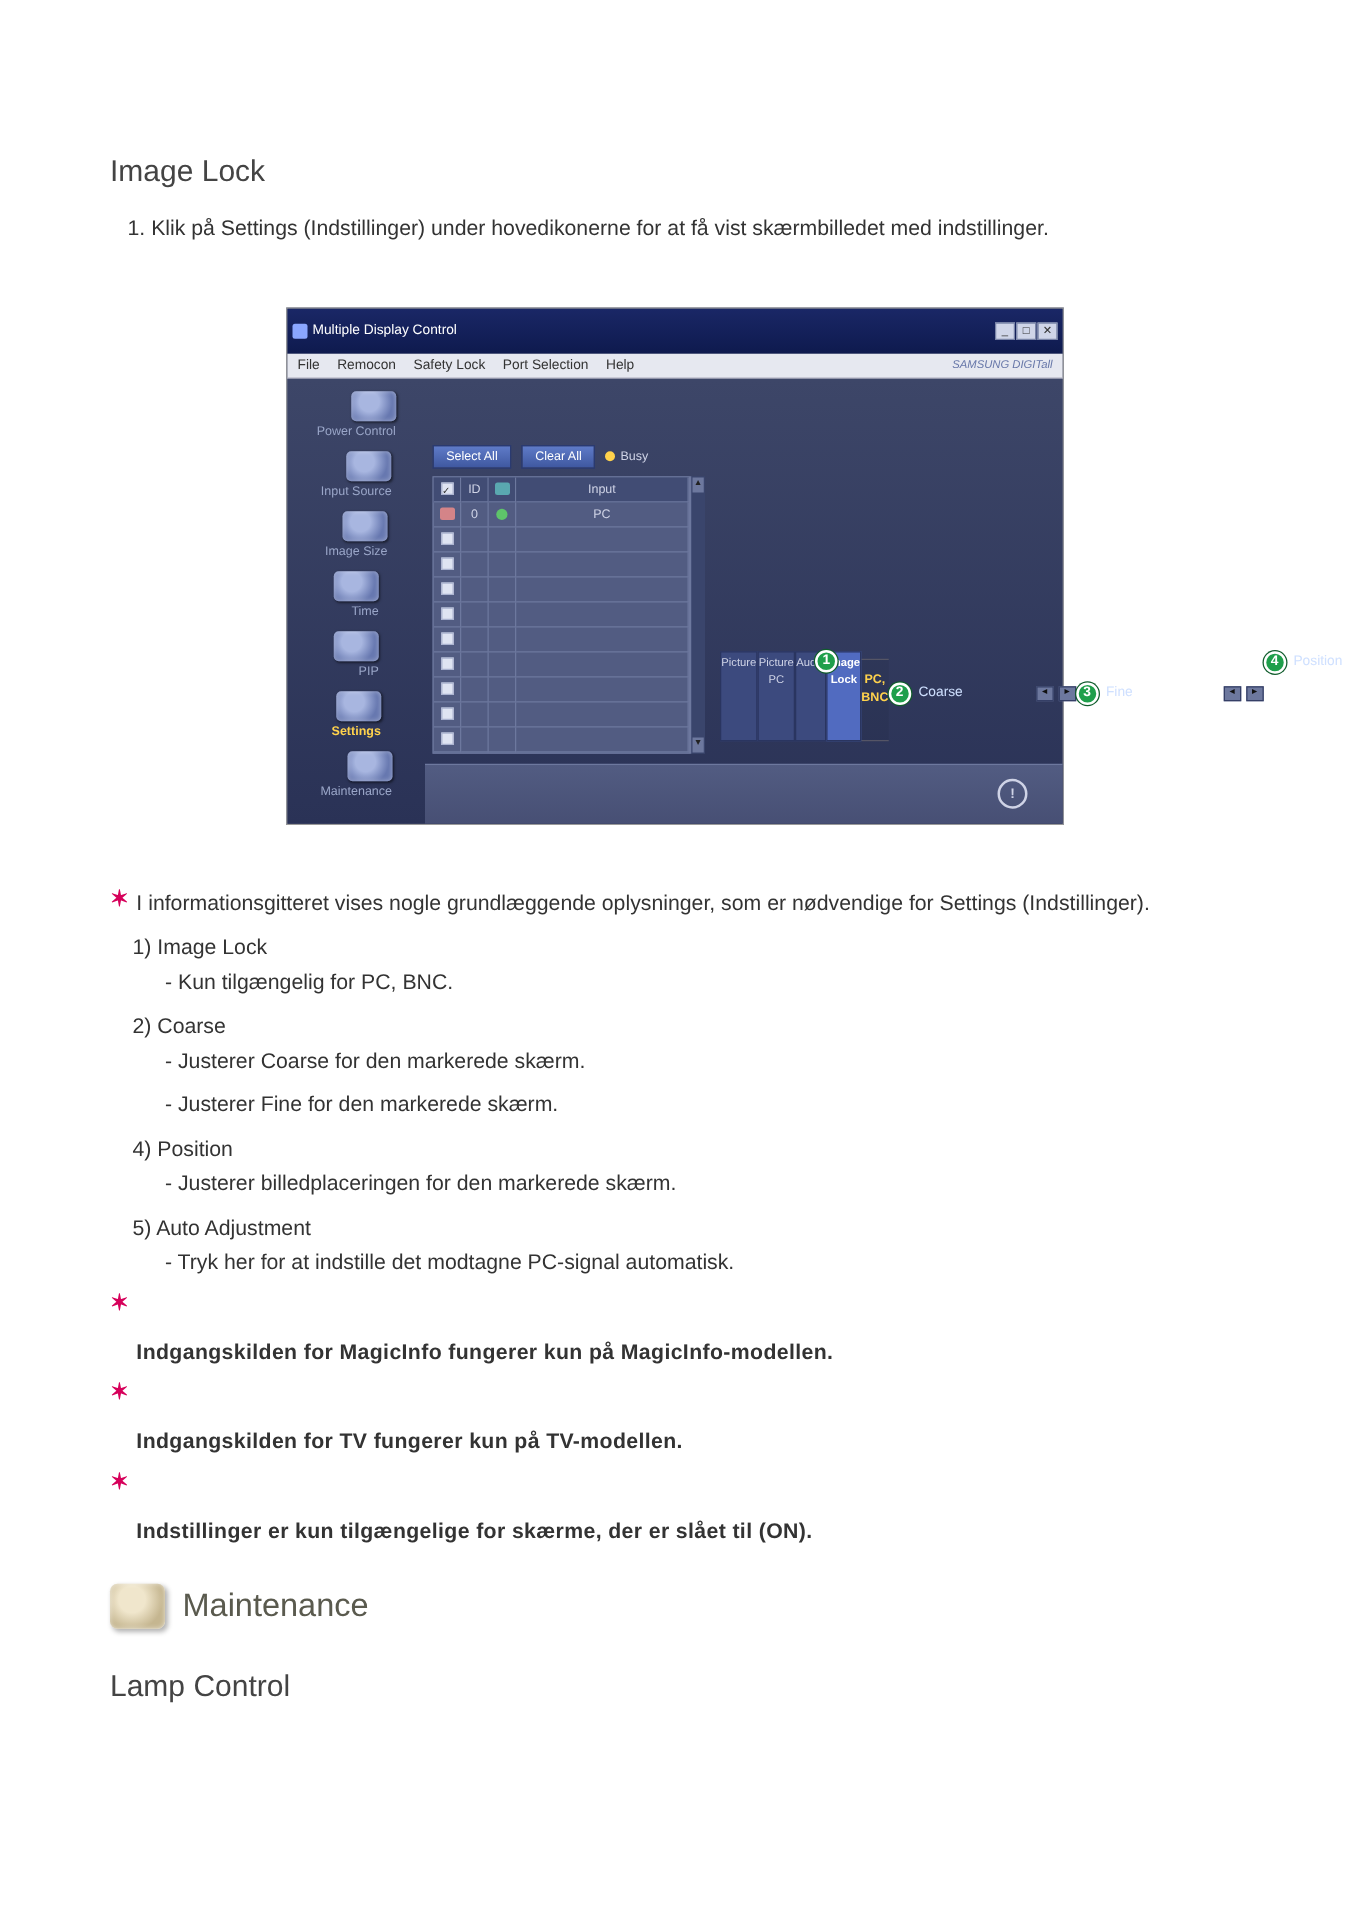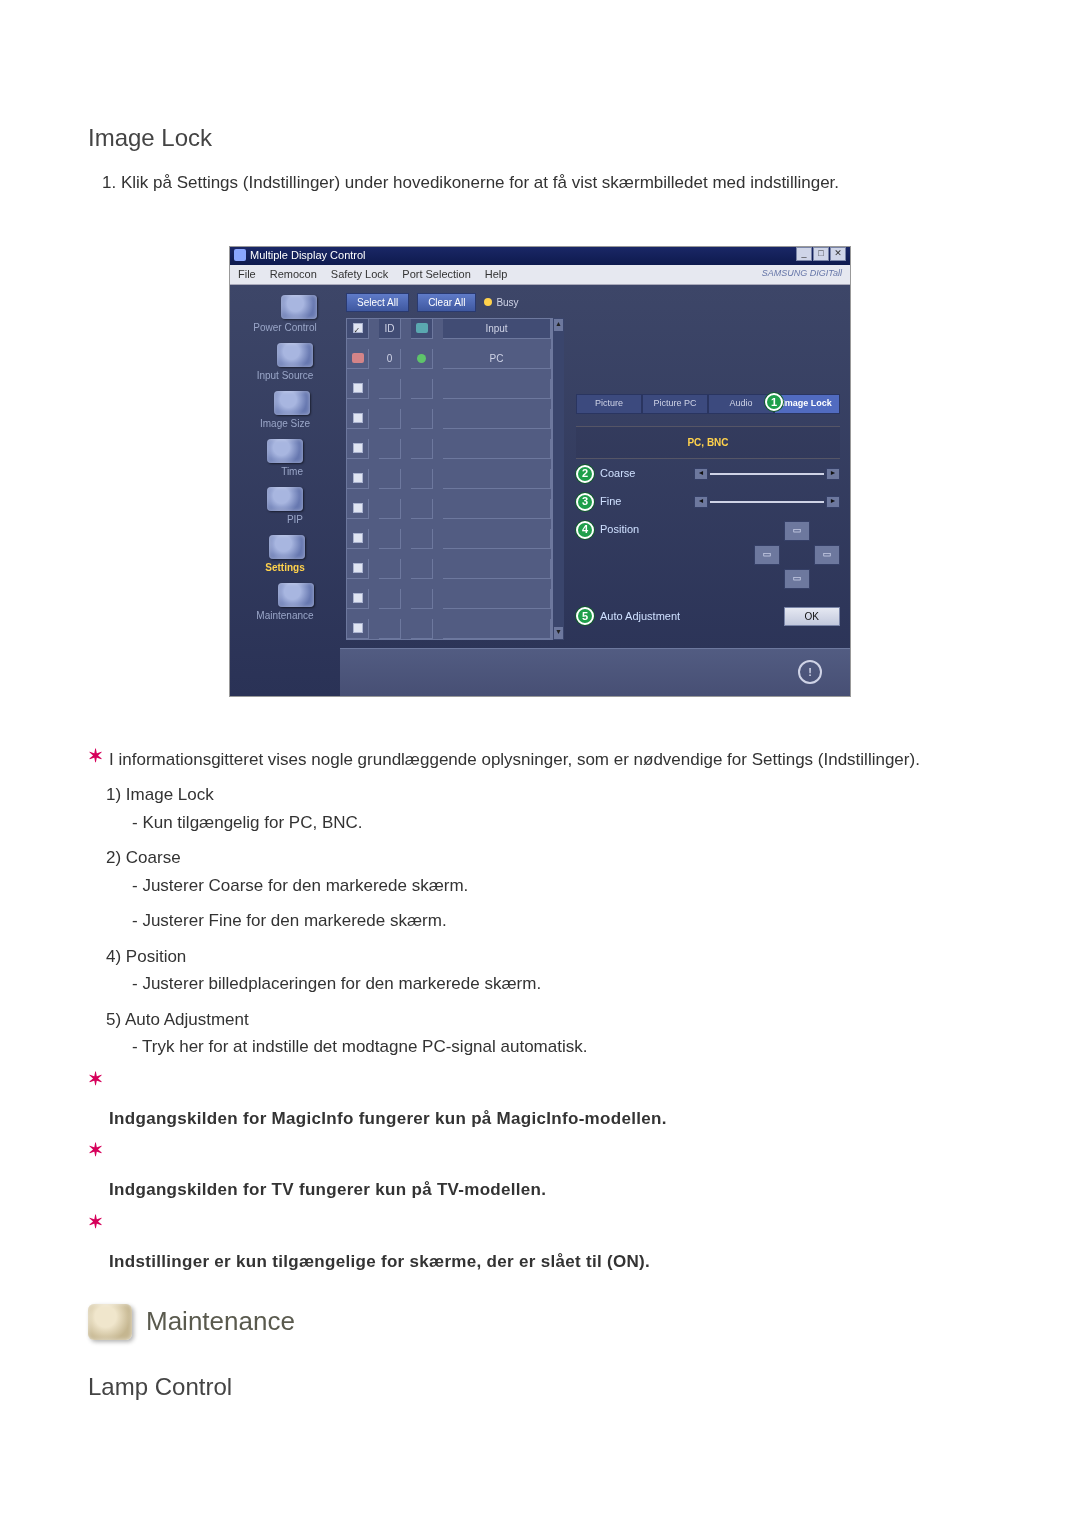--- a/index.html
+++ b/index.html
@@ -24,22 +24,22 @@
   .app-window {
     width: 622px;
     margin: 0 auto 50px auto;
     border: 1px solid #999;
     font-family: Tahoma, Arial, sans-serif;
     font-size: 11px;
     color: #cfd3e6;
     background: #4a5273;
   }
   .titlebar {
-    display:flex; align-items:flex-start; justify-content:space-between;
-    height: 18px;
+    display:flex; align-items:center; justify-content:space-between;
+    height: 36px;
     background: linear-gradient(#1a2766,#0e1a4e);
     padding: 0 4px;
     color:#fff;
   }
   .titlebar-left { display:flex; align-items:center; gap:4px; }
   .titlebar-icon { width:12px; height:12px; background:#8aa6ff; border-radius:2px; }
   .win-btns { display:flex; gap:1px; }
   .win-btn { width:16px; height:14px; background:#cfd5e8; border:1px solid #7a85a8; display:flex; align-items:center; justify-content:center; font-size:9px; color:#333; }
 
   .menubar {
@@ -101,21 +101,21 @@
     border-left:1px solid #6d789e;
     display:flex; flex-direction:column;
   }
   .scroll-arrow { height:12px; background:#6d789e; margin:1px; font-size:7px; display:flex;align-items:center;justify-content:center;color:#222;}
   .scroll-track { flex:1; }
 
   .grid-wrap { display:flex; }
 
   .right-panel {
     width:280px; padding:4px 10px 12px 6px;
-    display:flex; flex-direction:column;
+    display:flex; flex-direction:row;
   }
   .tabs { display:flex; gap:0; margin-bottom:6px; }
   .tab {
     flex:1; text-align:center; font-size:9px;
     padding:2px 0; color:#cfd3e6;
     background:#3c4a7e; border:1px solid #2a3560;
   }
   .tab.active { background:#516bc0; color:#fff; font-weight:bold; }
 
   .sub-header {
@@ -256,21 +256,21 @@
           <div class="toolbar-row">
             <span class="btn-sel">Select All</span>
             <span class="btn-sel">Clear All</span>
             <div class="busy">
               <span class="busy-dot"></span>
               <span>Busy</span>
             </div>
           </div>
 
           <div class="grid-wrap">
-            <div class="grid" style="flex:1;gap:10px;">
+            <div class="grid" style="flex:1;">
               <div class="grid-head">
                   <span class="chk on"></span>
                 </div>
               <div class="grid-head">ID</div>
               <div class="grid-head">
                   <span class="dot-teal"></span>
                 </div>
               <div class="grid-head">Input</div>
 
               <div class="grid-cell">

